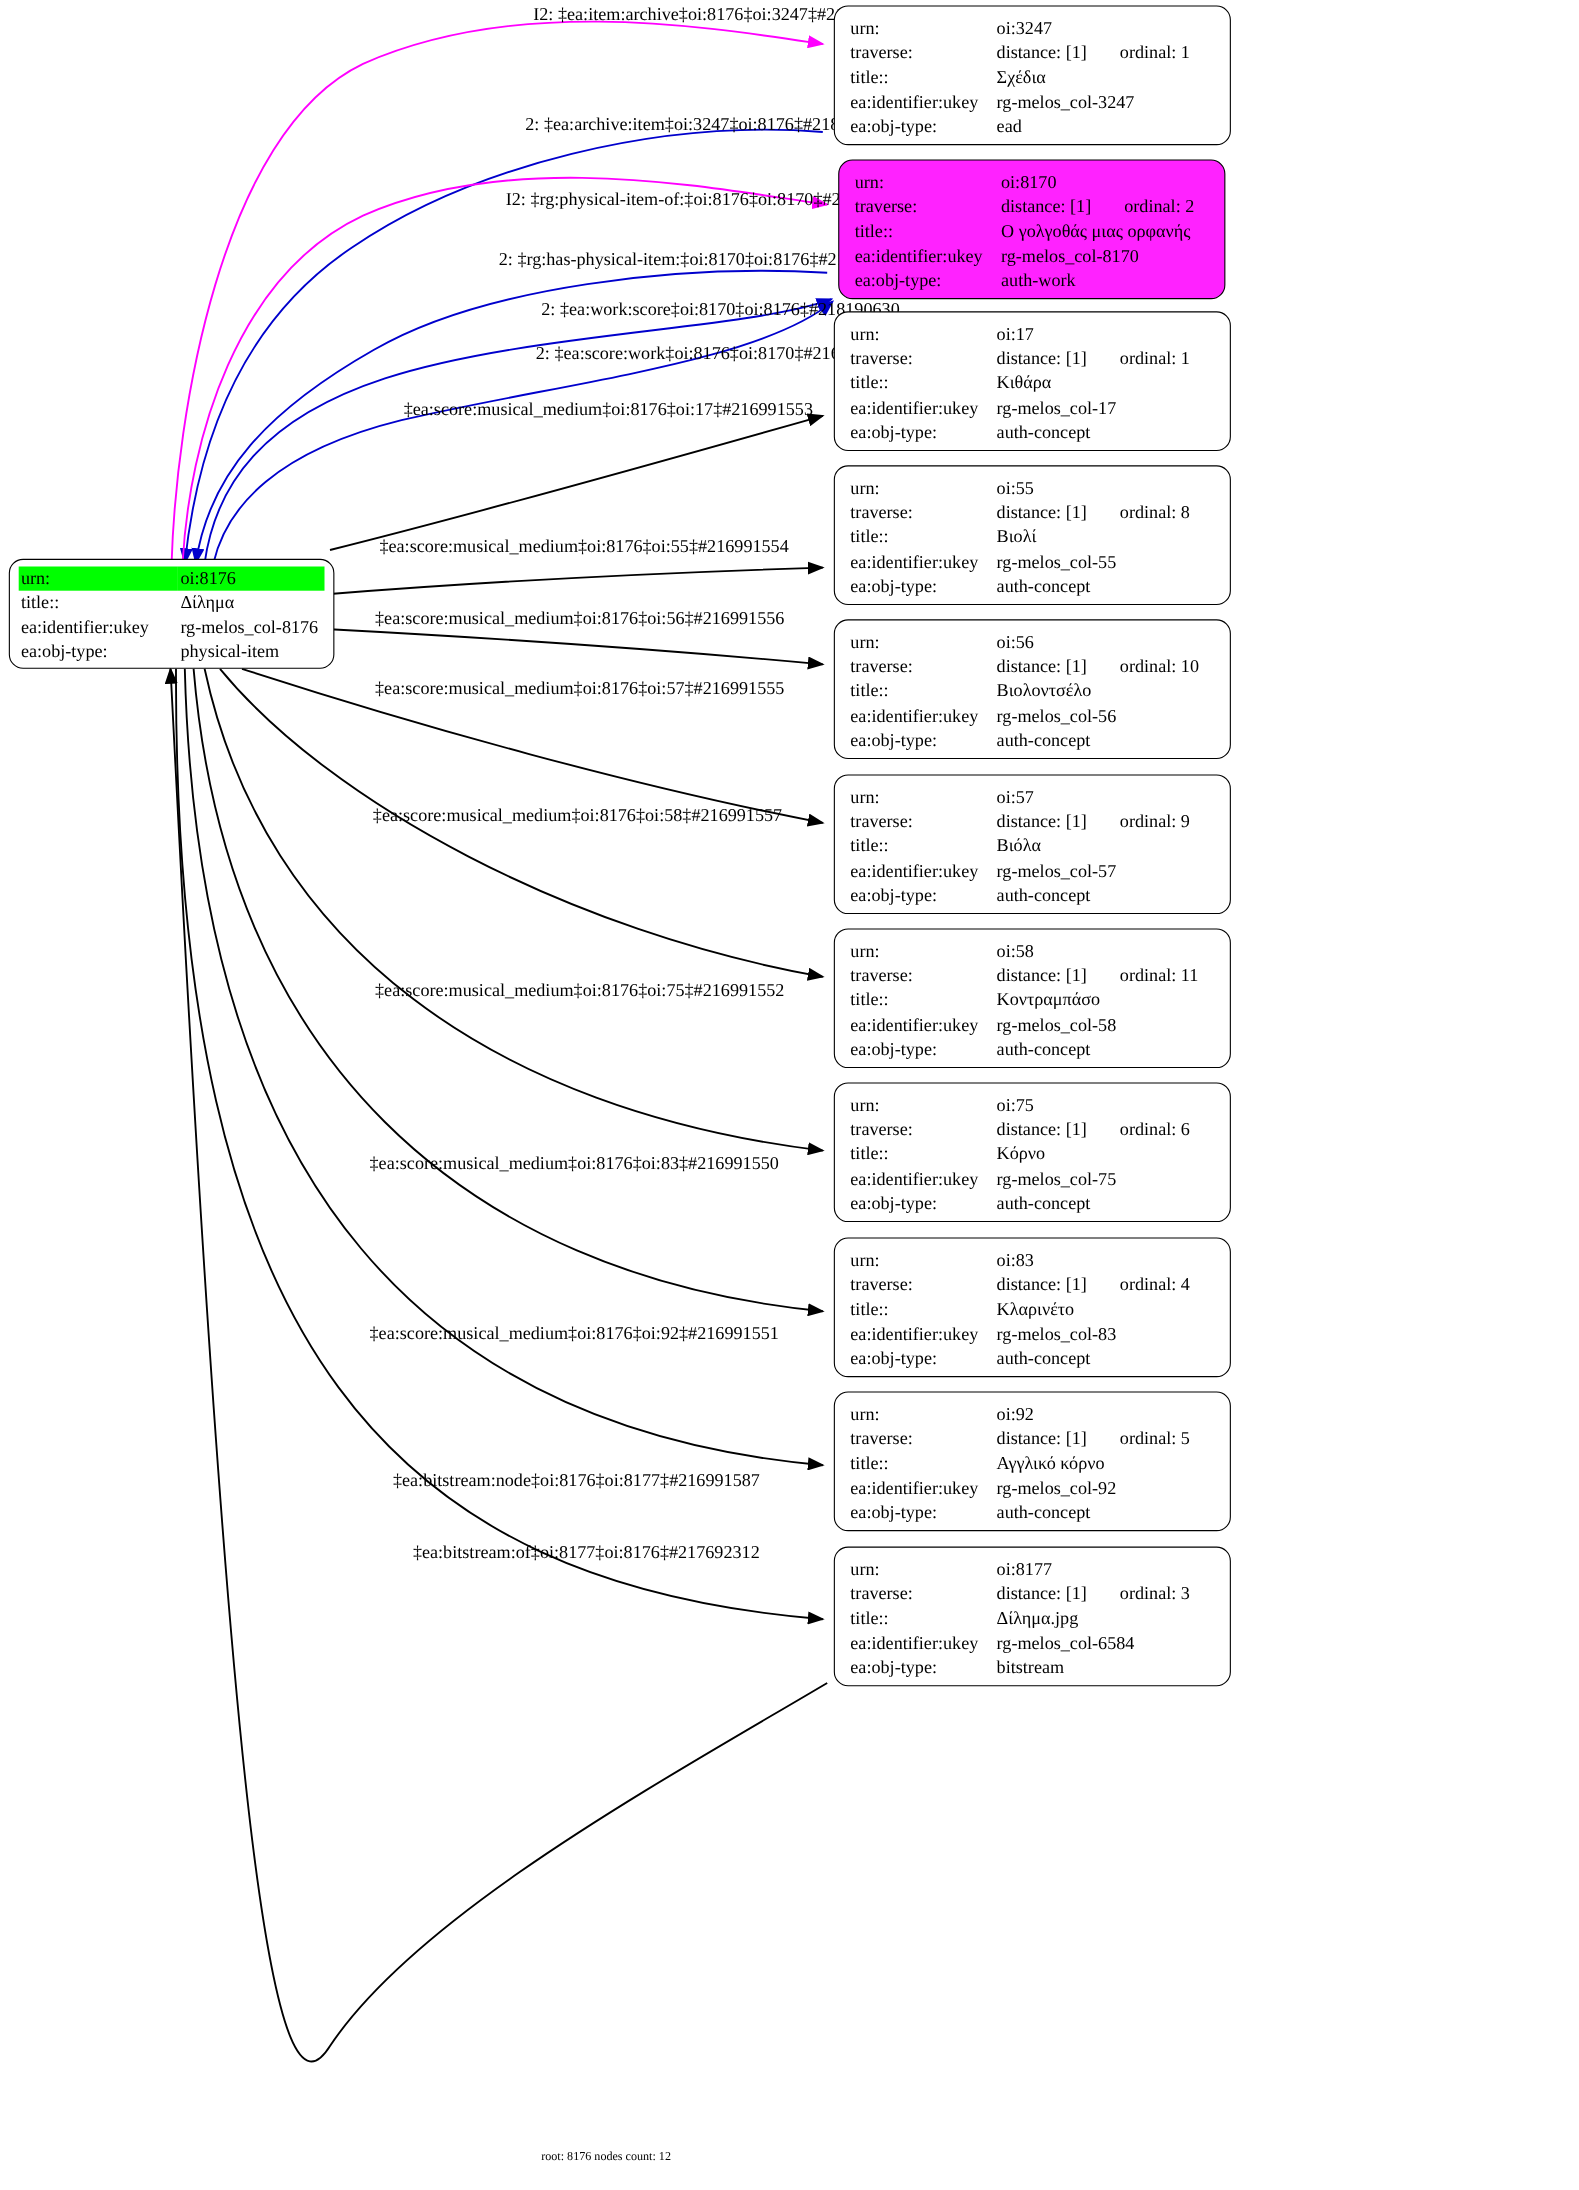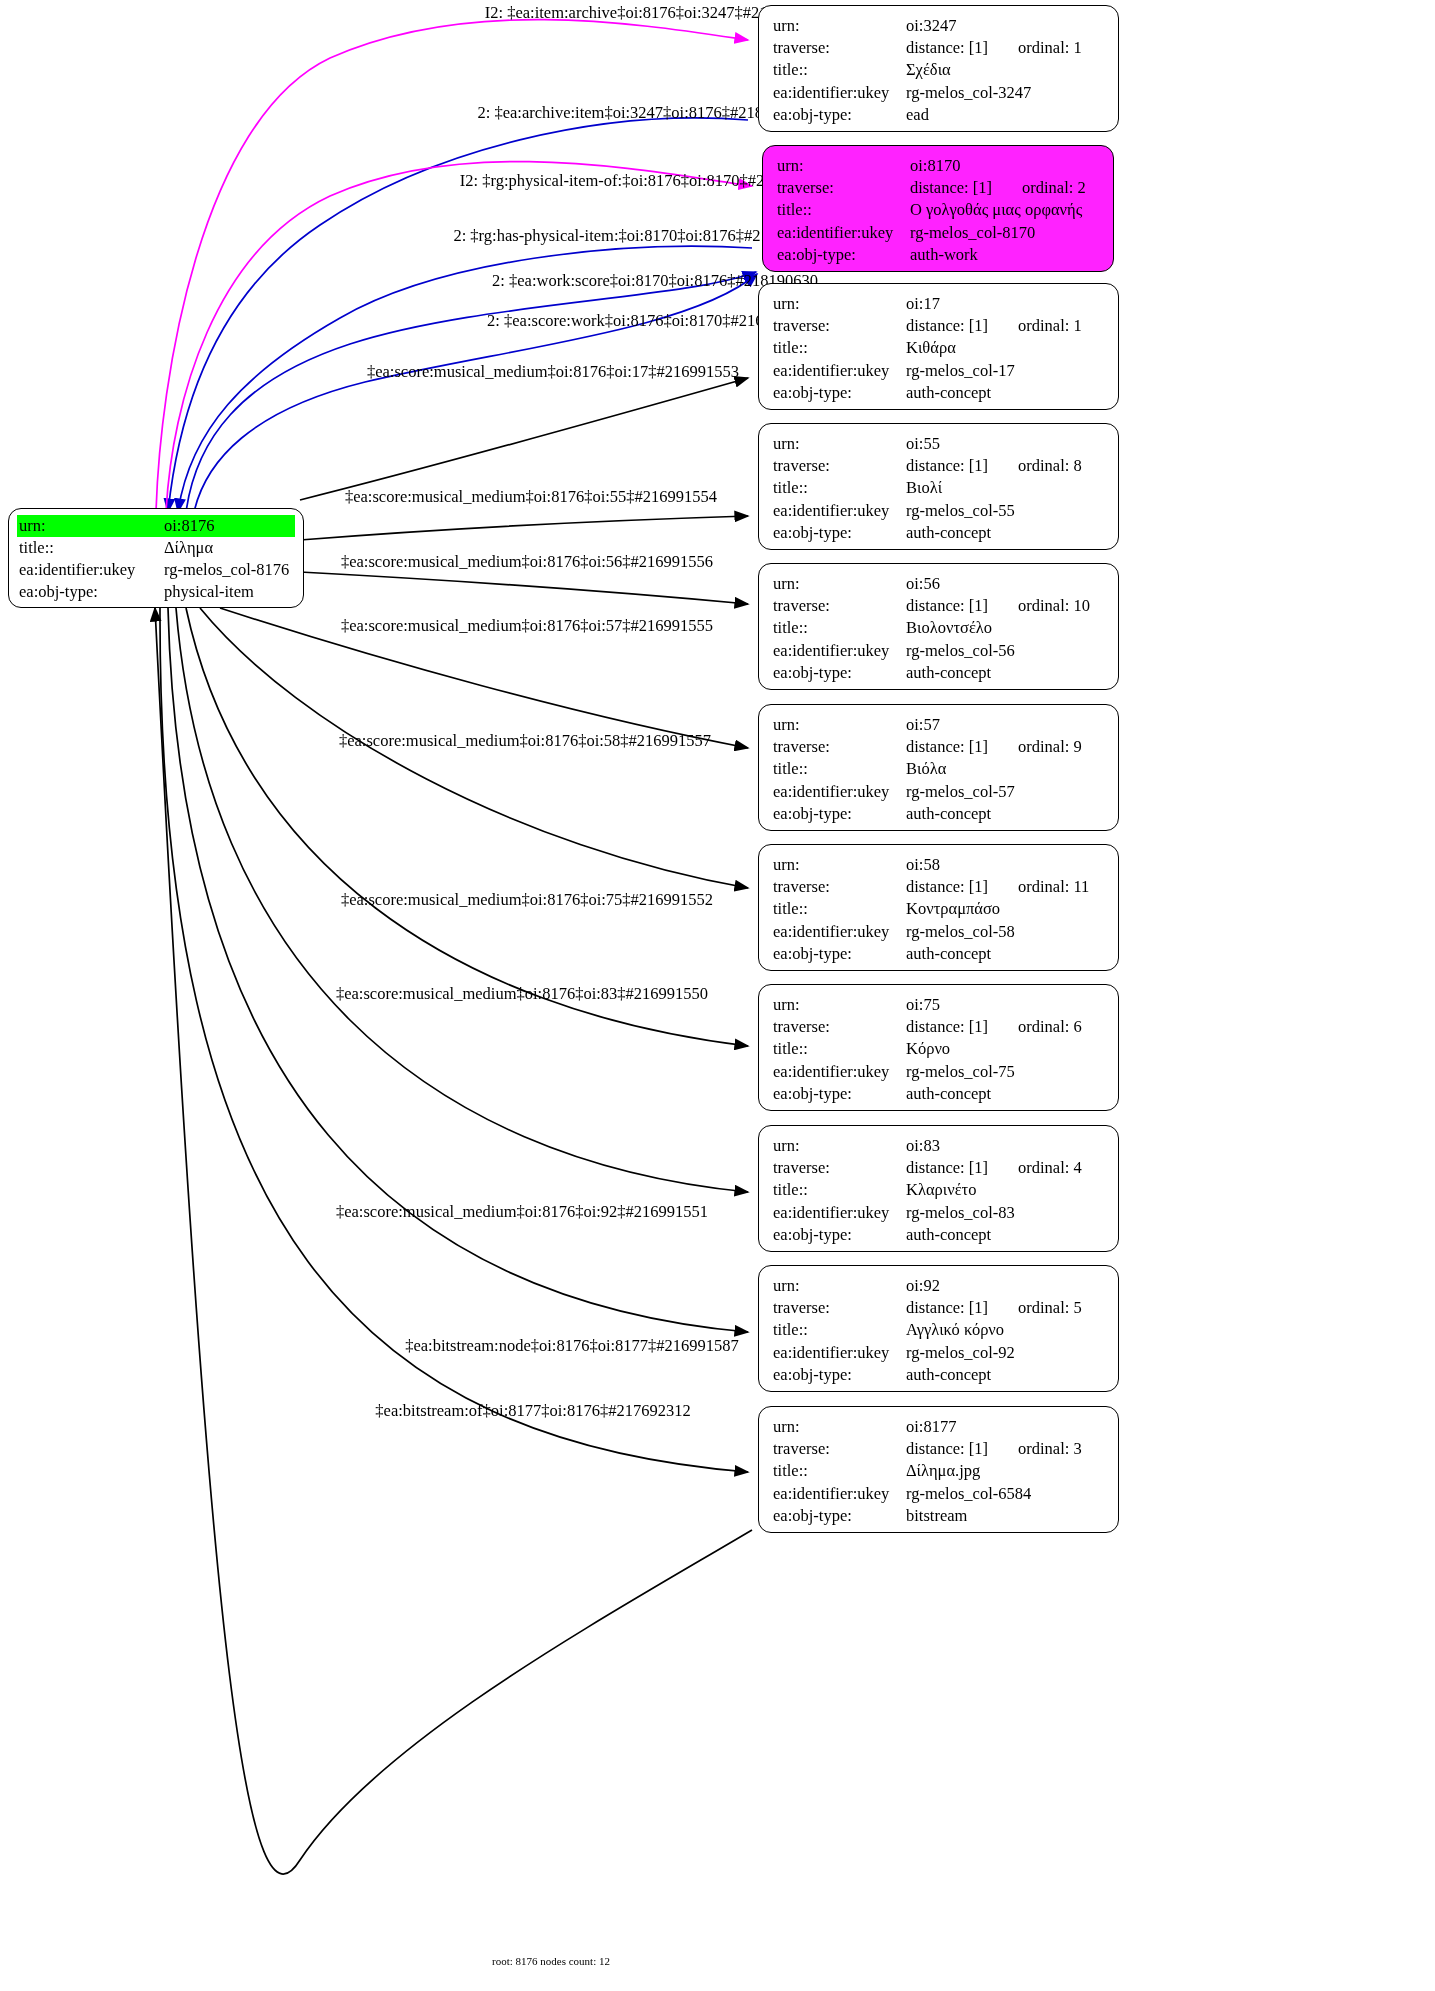--- a/index.html
+++ b/index.html
@@ -116,23 +116,23 @@
 <div class="edge-label ctr" style="left:645px;  top:171px;">I2: ‡rg:physical-item-of:‡oi:8176‡oi:8170‡#218190669</div>
 <div class="edge-label ctr" style="left:640px;  top:226px;">2: ‡rg:has-physical-item:‡oi:8170‡oi:8176‡#218190623</div>
 <div class="edge-label ctr" style="left:655px;  top:271px;">2: ‡ea:work:score‡oi:8170‡oi:8176‡#218190630</div>
 <div class="edge-label ctr" style="left:650px;  top:311px;">2: ‡ea:score:work‡oi:8176‡oi:8170‡#216991586</div>
 <div class="edge-label ctr" style="left:553px;  top:362px;">‡ea:score:musical_medium‡oi:8176‡oi:17‡#216991553</div>
 <div class="edge-label ctr" style="left:531px;  top:487px;">‡ea:score:musical_medium‡oi:8176‡oi:55‡#216991554</div>
 <div class="edge-label ctr" style="left:527px;  top:552px;">‡ea:score:musical_medium‡oi:8176‡oi:56‡#216991556</div>
 <div class="edge-label ctr" style="left:527px;  top:616px;">‡ea:score:musical_medium‡oi:8176‡oi:57‡#216991555</div>
 <div class="edge-label ctr" style="left:525px;  top:731px;">‡ea:score:musical_medium‡oi:8176‡oi:58‡#216991557</div>
 <div class="edge-label ctr" style="left:527px;  top:890px;">‡ea:score:musical_medium‡oi:8176‡oi:75‡#216991552</div>
-<div class="edge-label ctr" style="left:522px;  top:984px;">‡ea:score:musical_medium‡oi:8176‡oi:83‡#216991550</div>
+<div class="edge-label ctr" style="left:522px;  top:1048px;">‡ea:score:musical_medium‡oi:8176‡oi:83‡#216991550</div>
 <div class="edge-label ctr" style="left:522px;  top:1202px;">‡ea:score:musical_medium‡oi:8176‡oi:92‡#216991551</div>
-<div class="edge-label ctr" style="left:572px;  top:1336px;text-align:center;">‡ea:bitstream:node‡oi:8176‡oi:8177‡#216991587</div>
+<div class="edge-label ctr" style="left:524px;  top:1336px;text-align:center;">‡ea:bitstream:node‡oi:8176‡oi:8177‡#216991587</div>
 <div class="edge-label ctr" style="left:533px;  top:1401px;">‡ea:bitstream:of‡oi:8177‡oi:8176‡#217692312</div>
 
 <div class="root-node" style="left:8px; top:508px; width:296px; height:100px;">
   <div class="root-row hl">
     <span class="root-key">urn:</span>
     <span class="root-val">oi:8176</span>
   </div>
   <div class="root-row">
     <span class="root-key">title::</span>
     <span class="root-val">Δίλημα</span>

